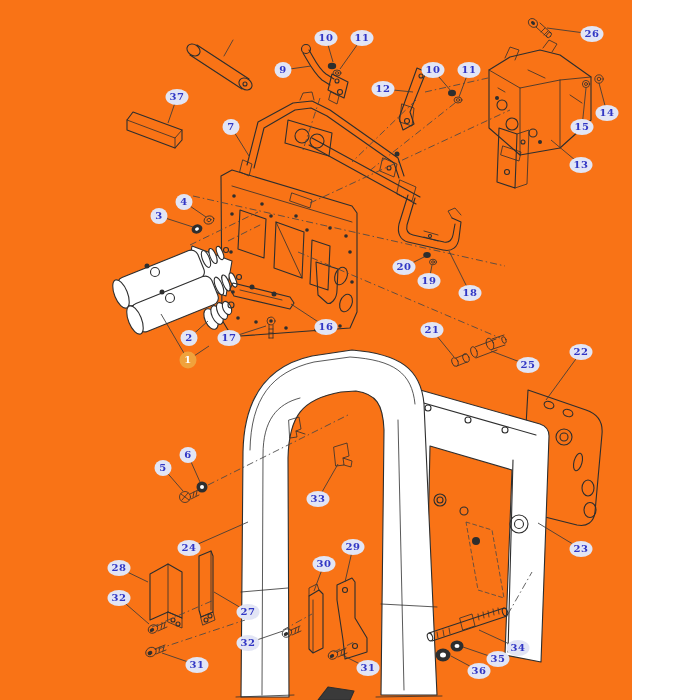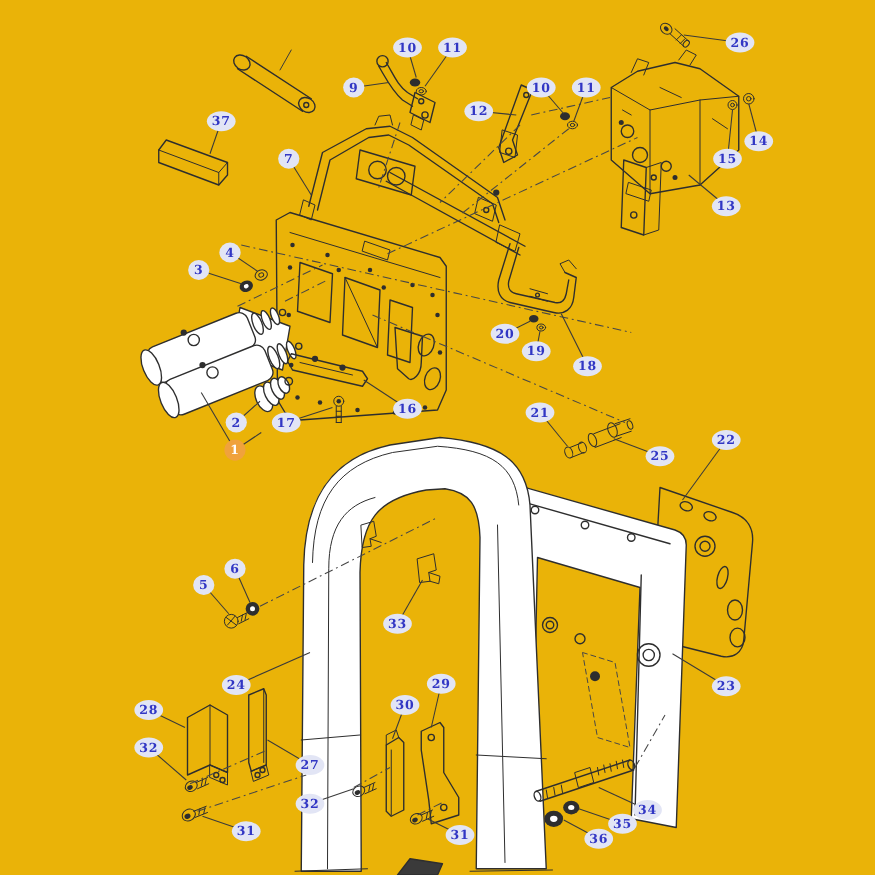--- a/index.html
+++ b/index.html
@@ -1,16 +1,16 @@
 <!DOCTYPE html>
 <html><head>
 <meta charset="utf-8">
 <style>
   html,body{margin:0;padding:0;background:#ffffff;}
-  #stage{position:relative;width:700px;height:700px;background:#eab308;overflow:hidden;
+  #stage{position:relative;width:632px;height:700px;background:#f97316;overflow:hidden;
          font-family:"DejaVu Serif",serif;}
   svg{position:absolute;left:0;top:0;}
   .art{stroke:#2e2e2e;fill:none;stroke-width:1.1;stroke-linejoin:round;stroke-linecap:round;}
   .thin{stroke-width:0.8;}
   .dark{fill:#2e2e2e;stroke:none;}
   .white{fill:#ffffff;}
   .dashdot{stroke:#474747;stroke-width:0.85;fill:none;stroke-dasharray:7 3 1.5 3;}
   .dashed{stroke:#474747;stroke-width:0.8;fill:none;stroke-dasharray:4 3;}
   .co-text{font-family:"DejaVu Serif",serif;font-weight:bold;font-size:10px;letter-spacing:0.6px;}
 </style>

